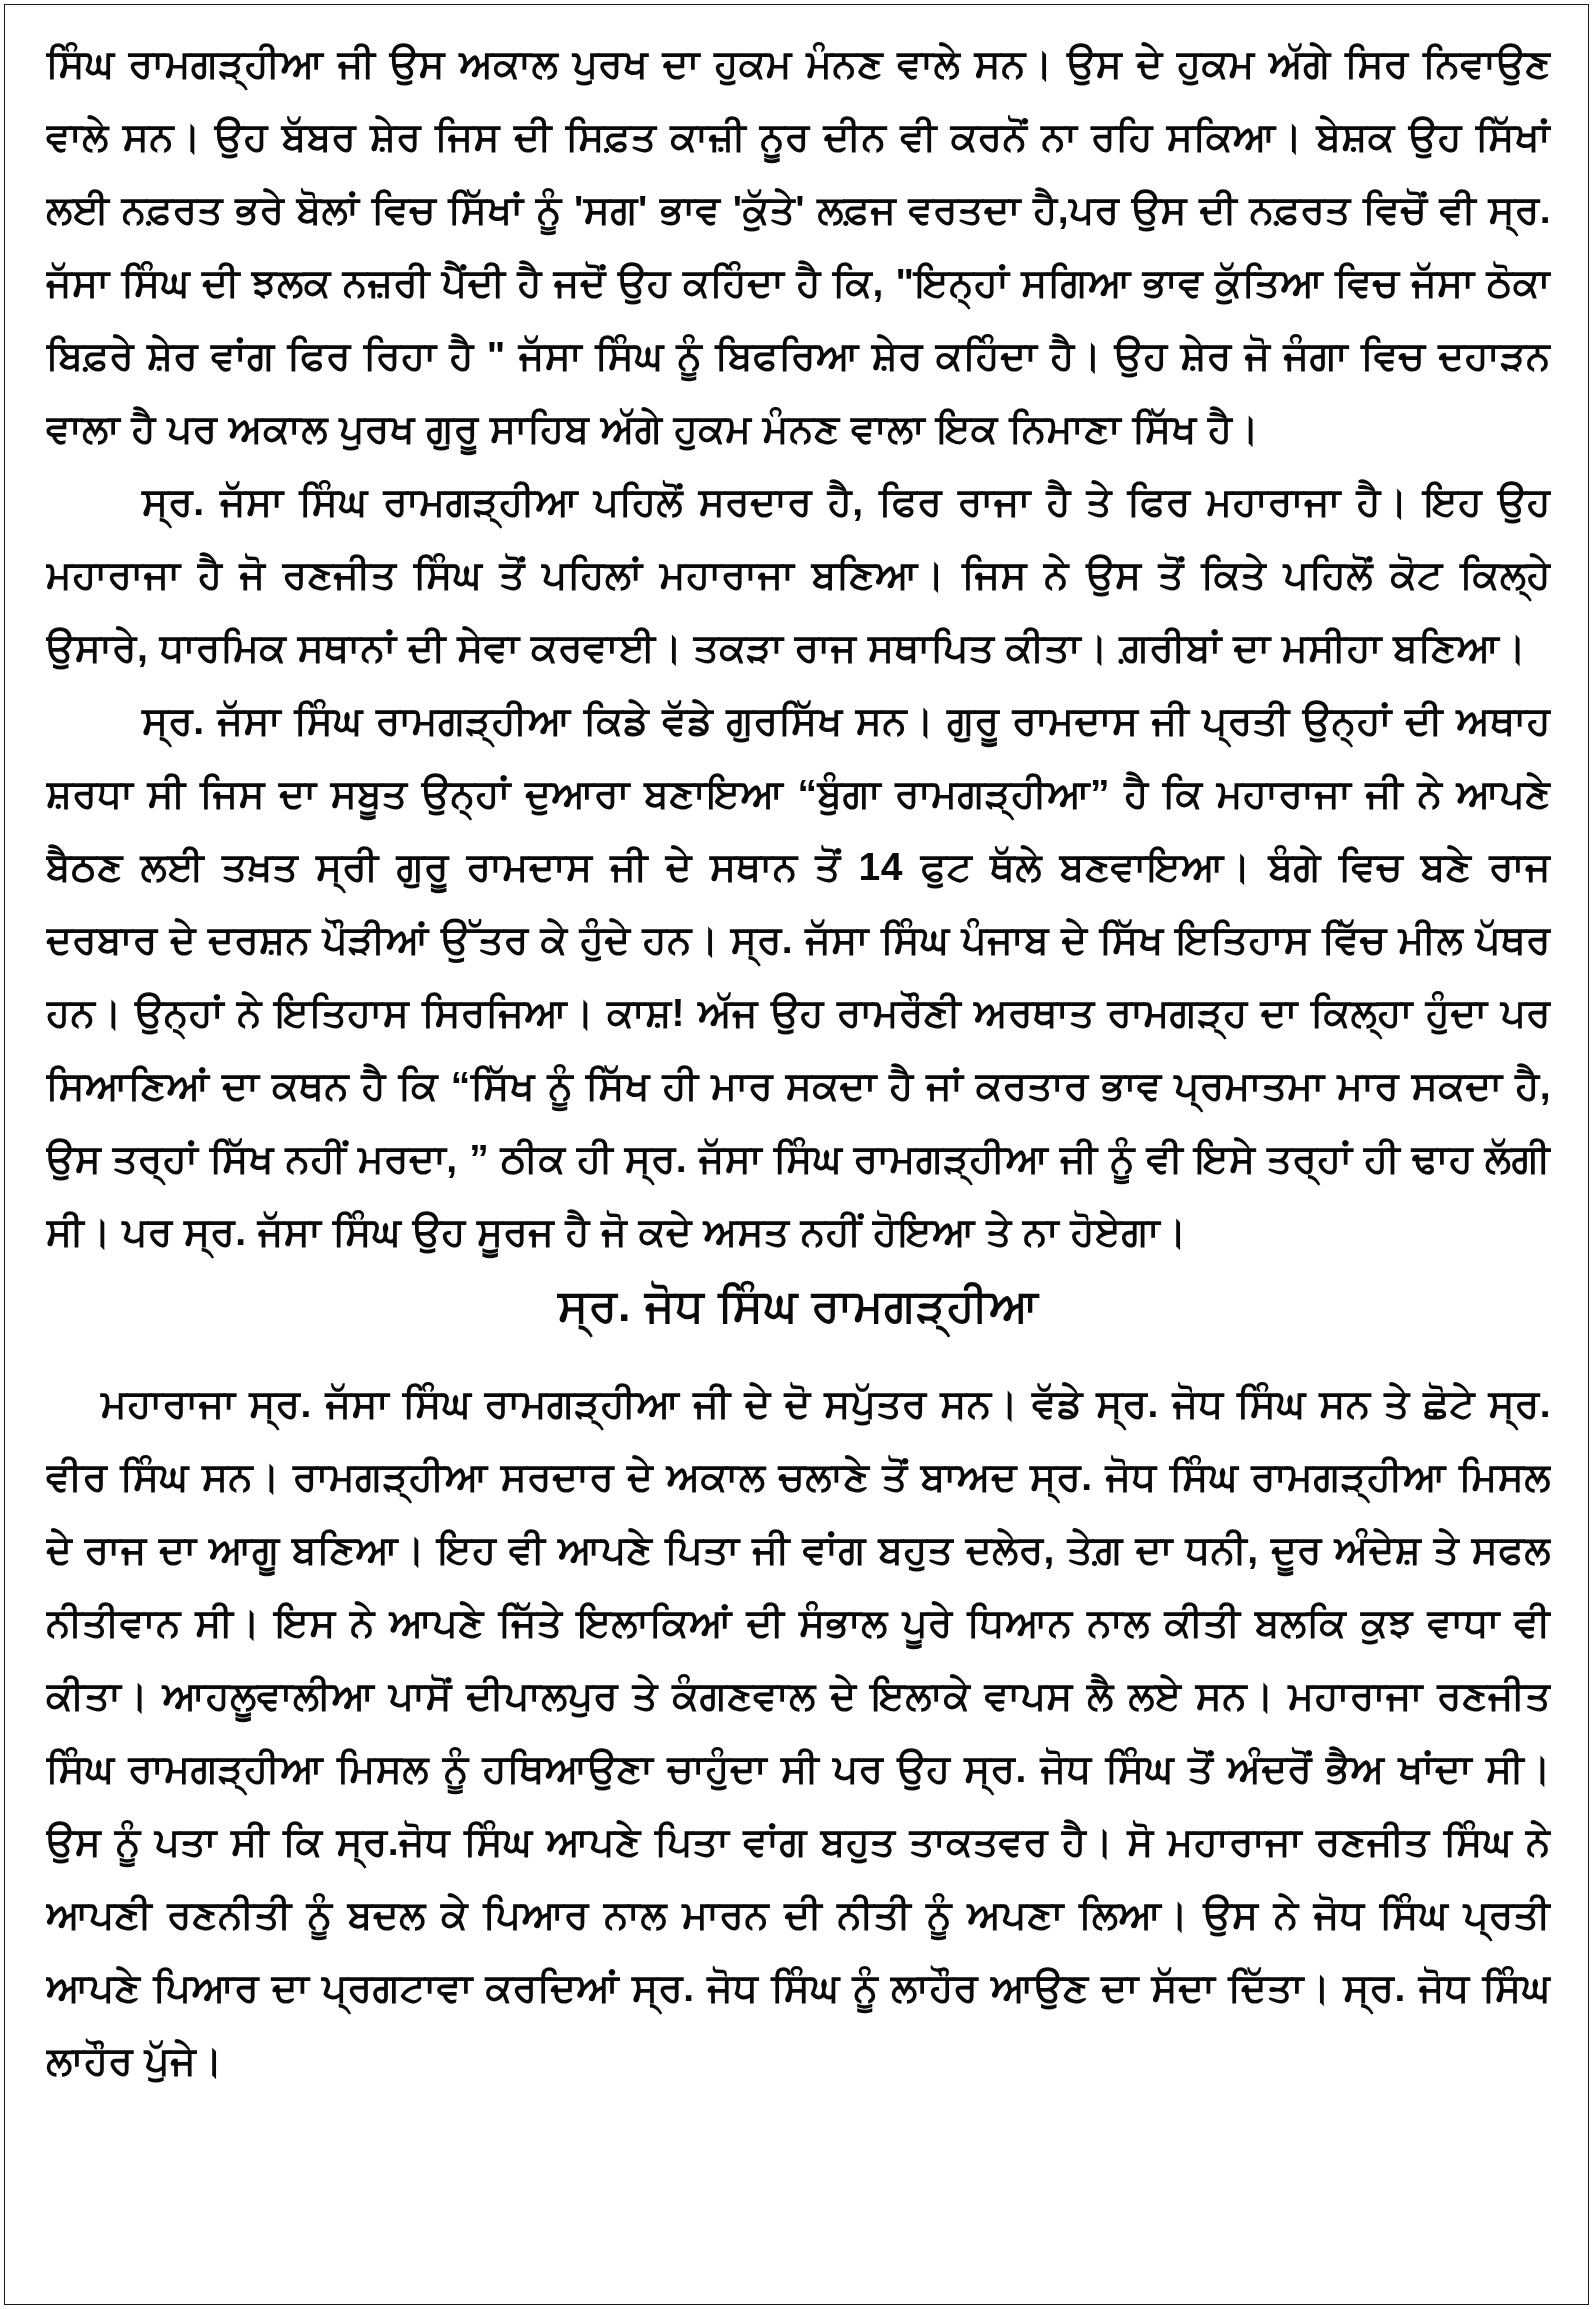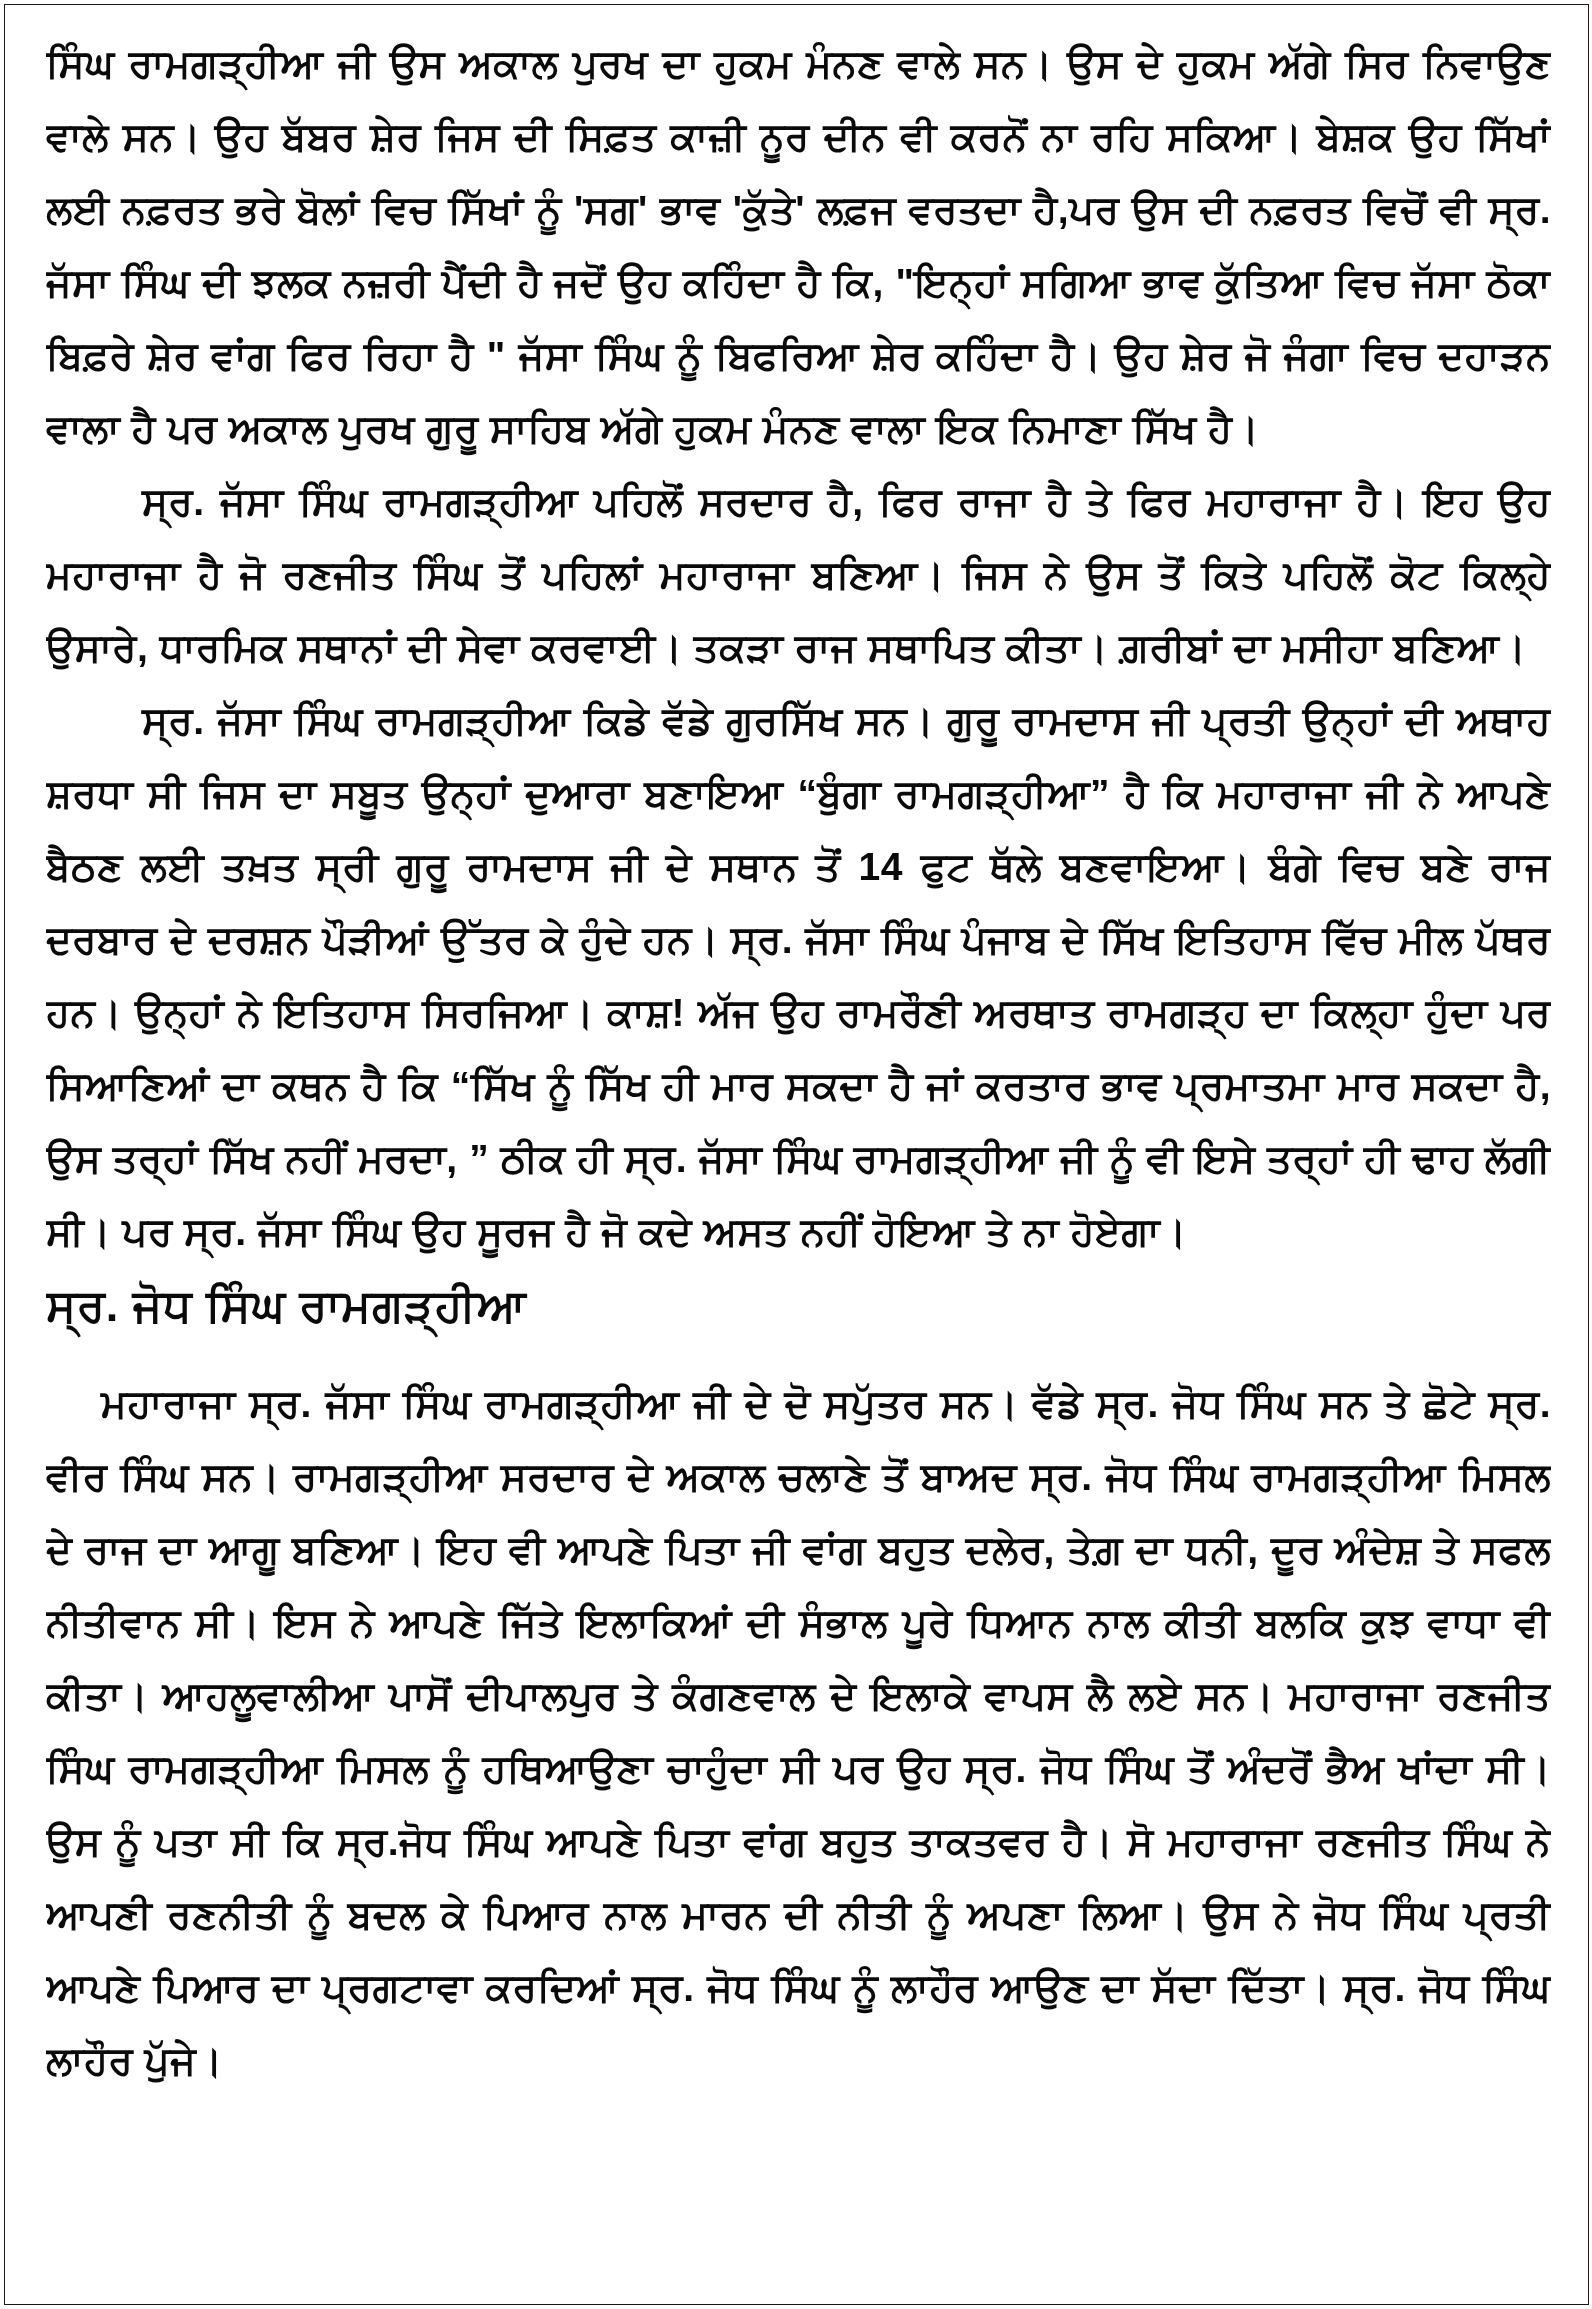--- a/index.html
+++ b/index.html
@@ -46,20 +46,21 @@
     line-height: 75px;
     font-weight: bold;
     text-align: center;
     letter-spacing: 1px;
   }
   .sub-heading {
     margin: 7.6px 0 32.5px 0;
     font-size: 45px;
     line-height: 59px;
     font-weight: bold;
+    text-align: center;
     letter-spacing: 1px;
   }
 </style>
 </head>
 <body>
 
 <div class="page-frame"></div>
 
 <div class="page-content">
 

